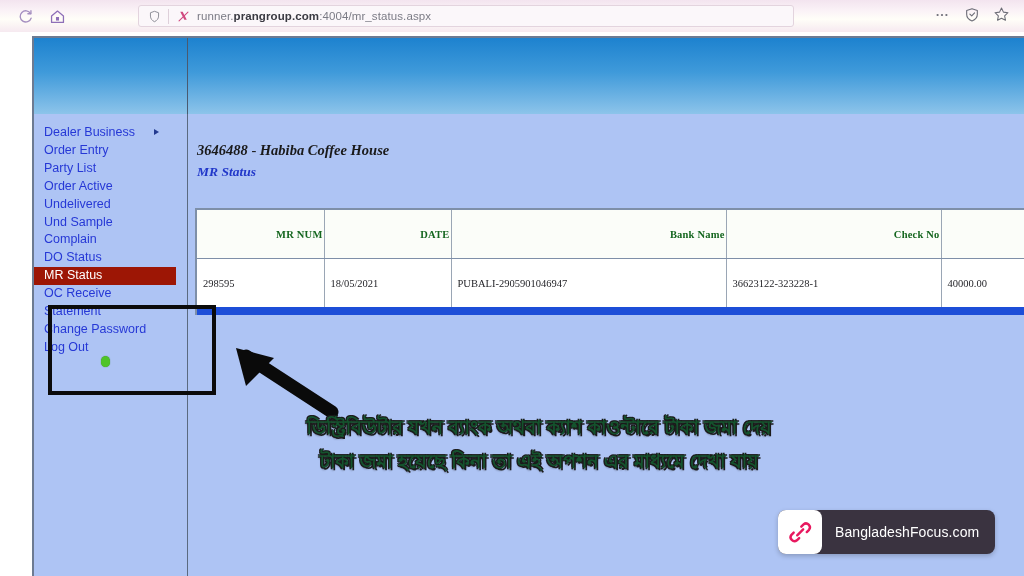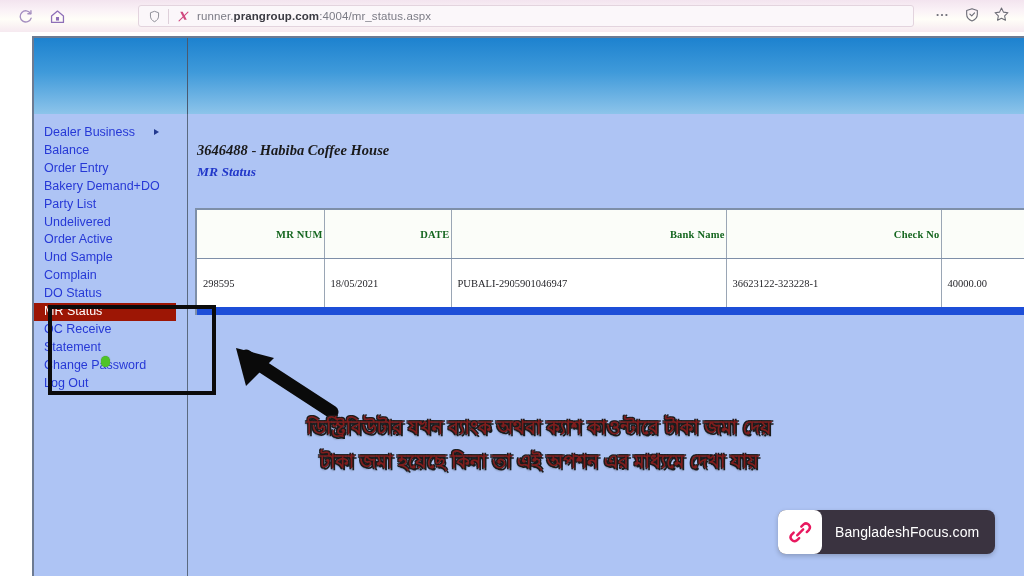--- a/index.html
+++ b/index.html
@@ -41,21 +41,21 @@
     align-items: center;
     justify-content: center;
     color: #9b86b5;
   }
   .nav-icon svg { display:block; }
 
   .url-bar {
     position: absolute;
     left: 138px;
     top: 5px;
-    width: 776px;
+    width: 656px;
     height: 22px;
     background: #fbf7fa;
     border: 1px solid #e3d4de;
     border-radius: 3px;
     display: flex;
     align-items: center;
     box-sizing: border-box;
     padding: 0 8px;
   }
   .shield-ico {
@@ -287,21 +287,21 @@
   
   .caption {
     position: absolute;
     left: 155px;
     top: 375px;
     width: 700px;
     text-align: center;
     font-family: "Liberation Sans", sans-serif;
     font-size: 19px;
     font-weight: bold;
-    color: #7f1d1d;
+    color: #14532d;
     line-height: 30px;
     text-shadow:
        1.6px 1.6px 0 #1b1b1b,
       -1.2px 1.2px 0 #1b1b1b,
        1.2px -1.2px 0 #1b1b1b,
       -1.2px -1.2px 0 #1b1b1b,
        0 2px 2px rgba(0,0,0,0.45);
     white-space: nowrap;
   }
   .caption div { margin-bottom: 4px; }
@@ -402,36 +402,30 @@
       <div class="banner-left"></div>
       <div class="banner-right"></div>
     </div>
 
     <div class="sidebar">
       <div class="menu-item">
         <span>Dealer Business</span>
         <span class="caret"></span>
       </div>
       <div class="menu-item">
-        <span>Balance</span>
-      </div>
-      <div class="menu-item">
         <span>Order Entry</span>
       </div>
       <div class="menu-item">
-        <span>Bakery Demand+DO</span>
-      </div>
-      <div class="menu-item">
         <span>Party List</span>
       </div>
       <div class="menu-item">
+        <span>Order Active</span>
+      </div>
+      <div class="menu-item">
         <span>Undelivered</span>
-      </div>
-      <div class="menu-item">
-        <span>Order Active</span>
       </div>
       <div class="menu-item">
         <span>Und Sample</span>
       </div>
       <div class="menu-item">
         <span>Complain</span>
       </div>
       <div class="menu-item">
         <span>DO Status</span>
       </div>

